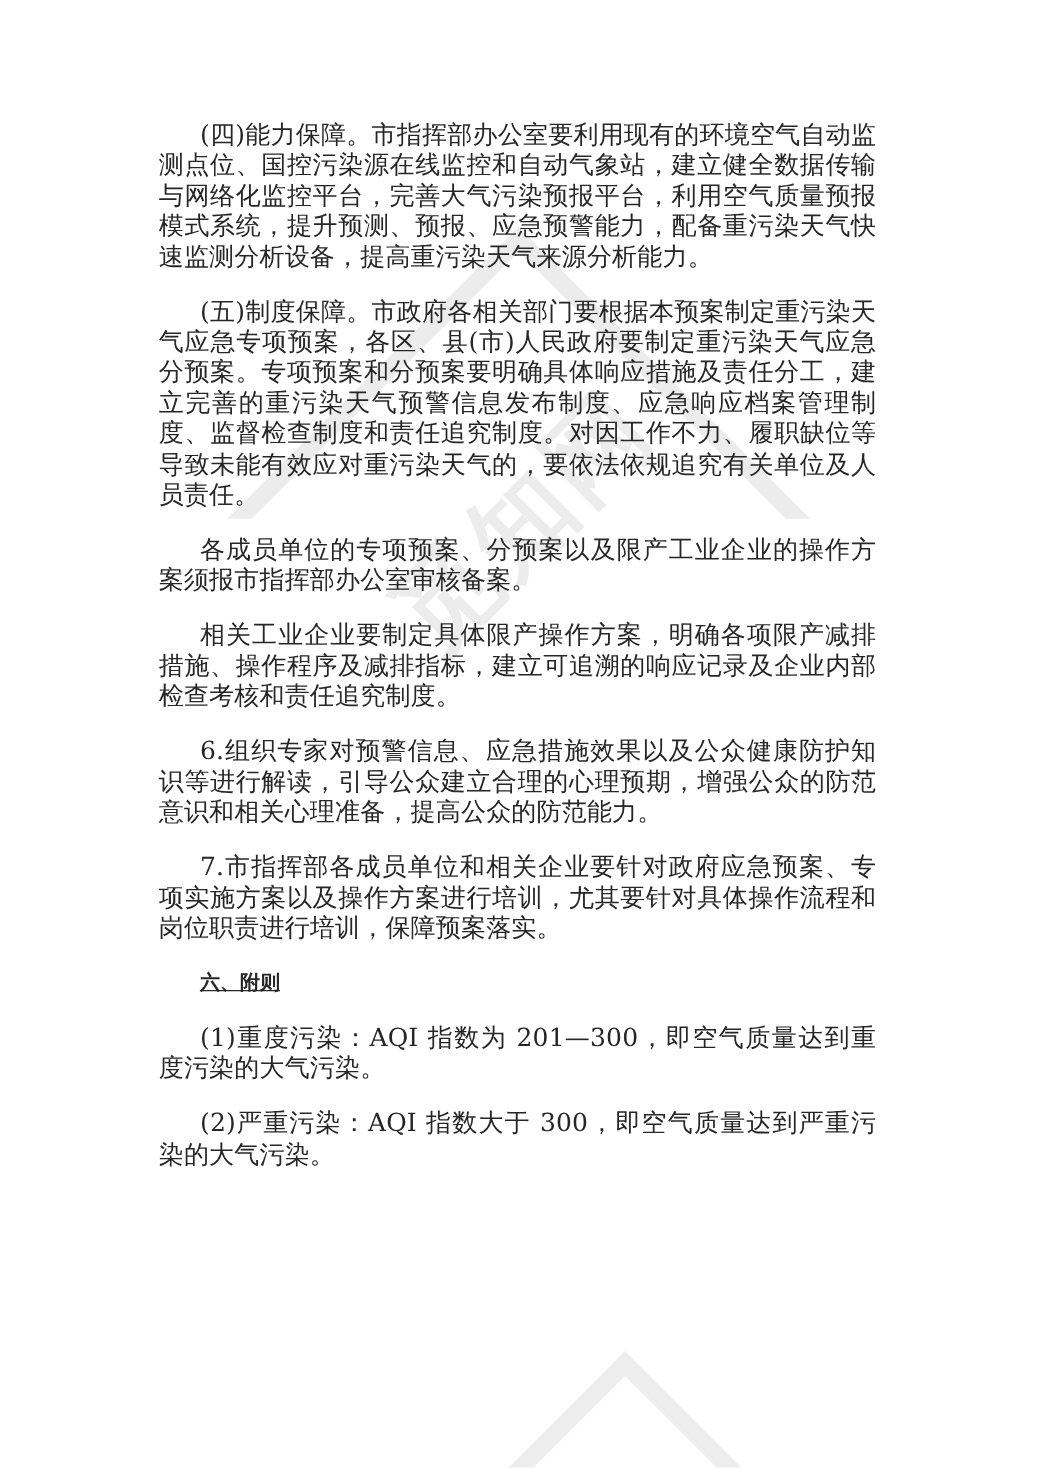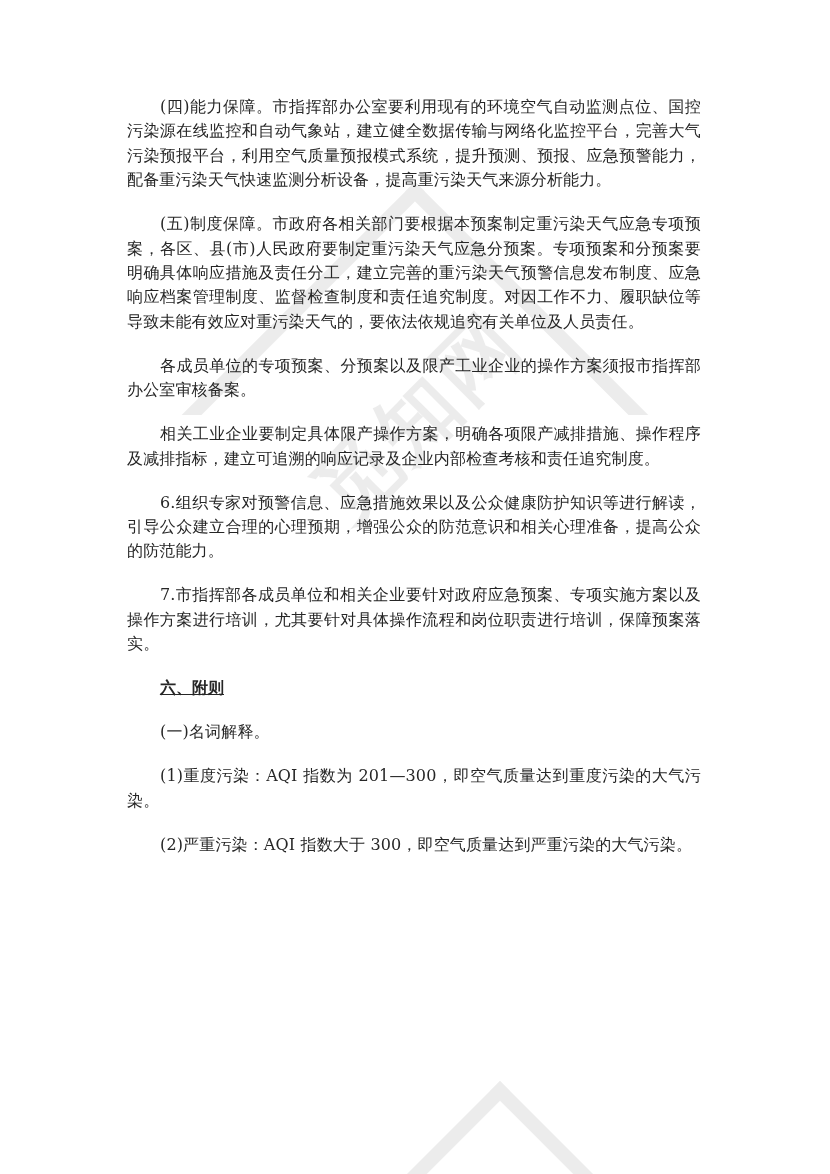--- a/index.html
+++ b/index.html
@@ -15,21 +15,21 @@
       font-family: "DejaVu Serif", "Liberation Serif", serif;
       color: #262626;
     }
     .page {
       position: absolute;
       left: 127px;
       top: 95px;
       width: 574px;
     }
     .para {
-      font-size: 16px;
+      font-size: 20px;
       line-height: 24.4px;
       text-indent: 33px;
       margin: 0 0 19.6px 0;
       text-align: justify;
       letter-spacing: 0.15px;
     }
     .para.sub {
       text-indent: 33px;
     }
     .heading {
@@ -95,16 +95,15 @@
 <div class="page">
   <p class="para">(四)能力保障。市指挥部办公室要利用现有的环境空气自动监测点位、国控污染源在线监控和自动气象站，建立健全数据传输与网络化监控平台，完善大气污染预报平台，利用空气质量预报模式系统，提升预测、预报、应急预警能力，配备重污染天气快速监测分析设备，提高重污染天气来源分析能力。</p>
   <p class="para">(五)制度保障。市政府各相关部门要根据本预案制定重污染天气应急专项预案，各区、县(市)人民政府要制定重污染天气应急分预案。专项预案和分预案要明确具体响应措施及责任分工，建立完善的重污染天气预警信息发布制度、应急响应档案管理制度、监督检查制度和责任追究制度。对因工作不力、履职缺位等导致未能有效应对重污染天气的，要依法依规追究有关单位及人员责任。</p>
   <p class="para">各成员单位的专项预案、分预案以及限产工业企业的操作方案须报市指挥部办公室审核备案。</p>
   <p class="para">相关工业企业要制定具体限产操作方案，明确各项限产减排措施、操作程序及减排指标，建立可追溯的响应记录及企业内部检查考核和责任追究制度。</p>
   <p class="para">6.组织专家对预警信息、应急措施效果以及公众健康防护知识等进行解读，引导公众建立合理的心理预期，增强公众的防范意识和相关心理准备，提高公众的防范能力。</p>
   <p class="para">7.市指挥部各成员单位和相关企业要针对政府应急预案、专项实施方案以及操作方案进行培训，尤其要针对具体操作流程和岗位职责进行培训，保障预案落实。</p>
 
   <h2 class="heading">六、附则</h2>
 
-  <p class="para">(一)名词解释。</p>
   <p class="para sub">(1)重度污染：AQI 指数为 201—300，即空气质量达到重度污染的大气污染。</p>
   <p class="para sub">(2)严重污染：AQI 指数大于 300，即空气质量达到严重污染的大气污染。</p>
 </div>
 
 </body></html>

